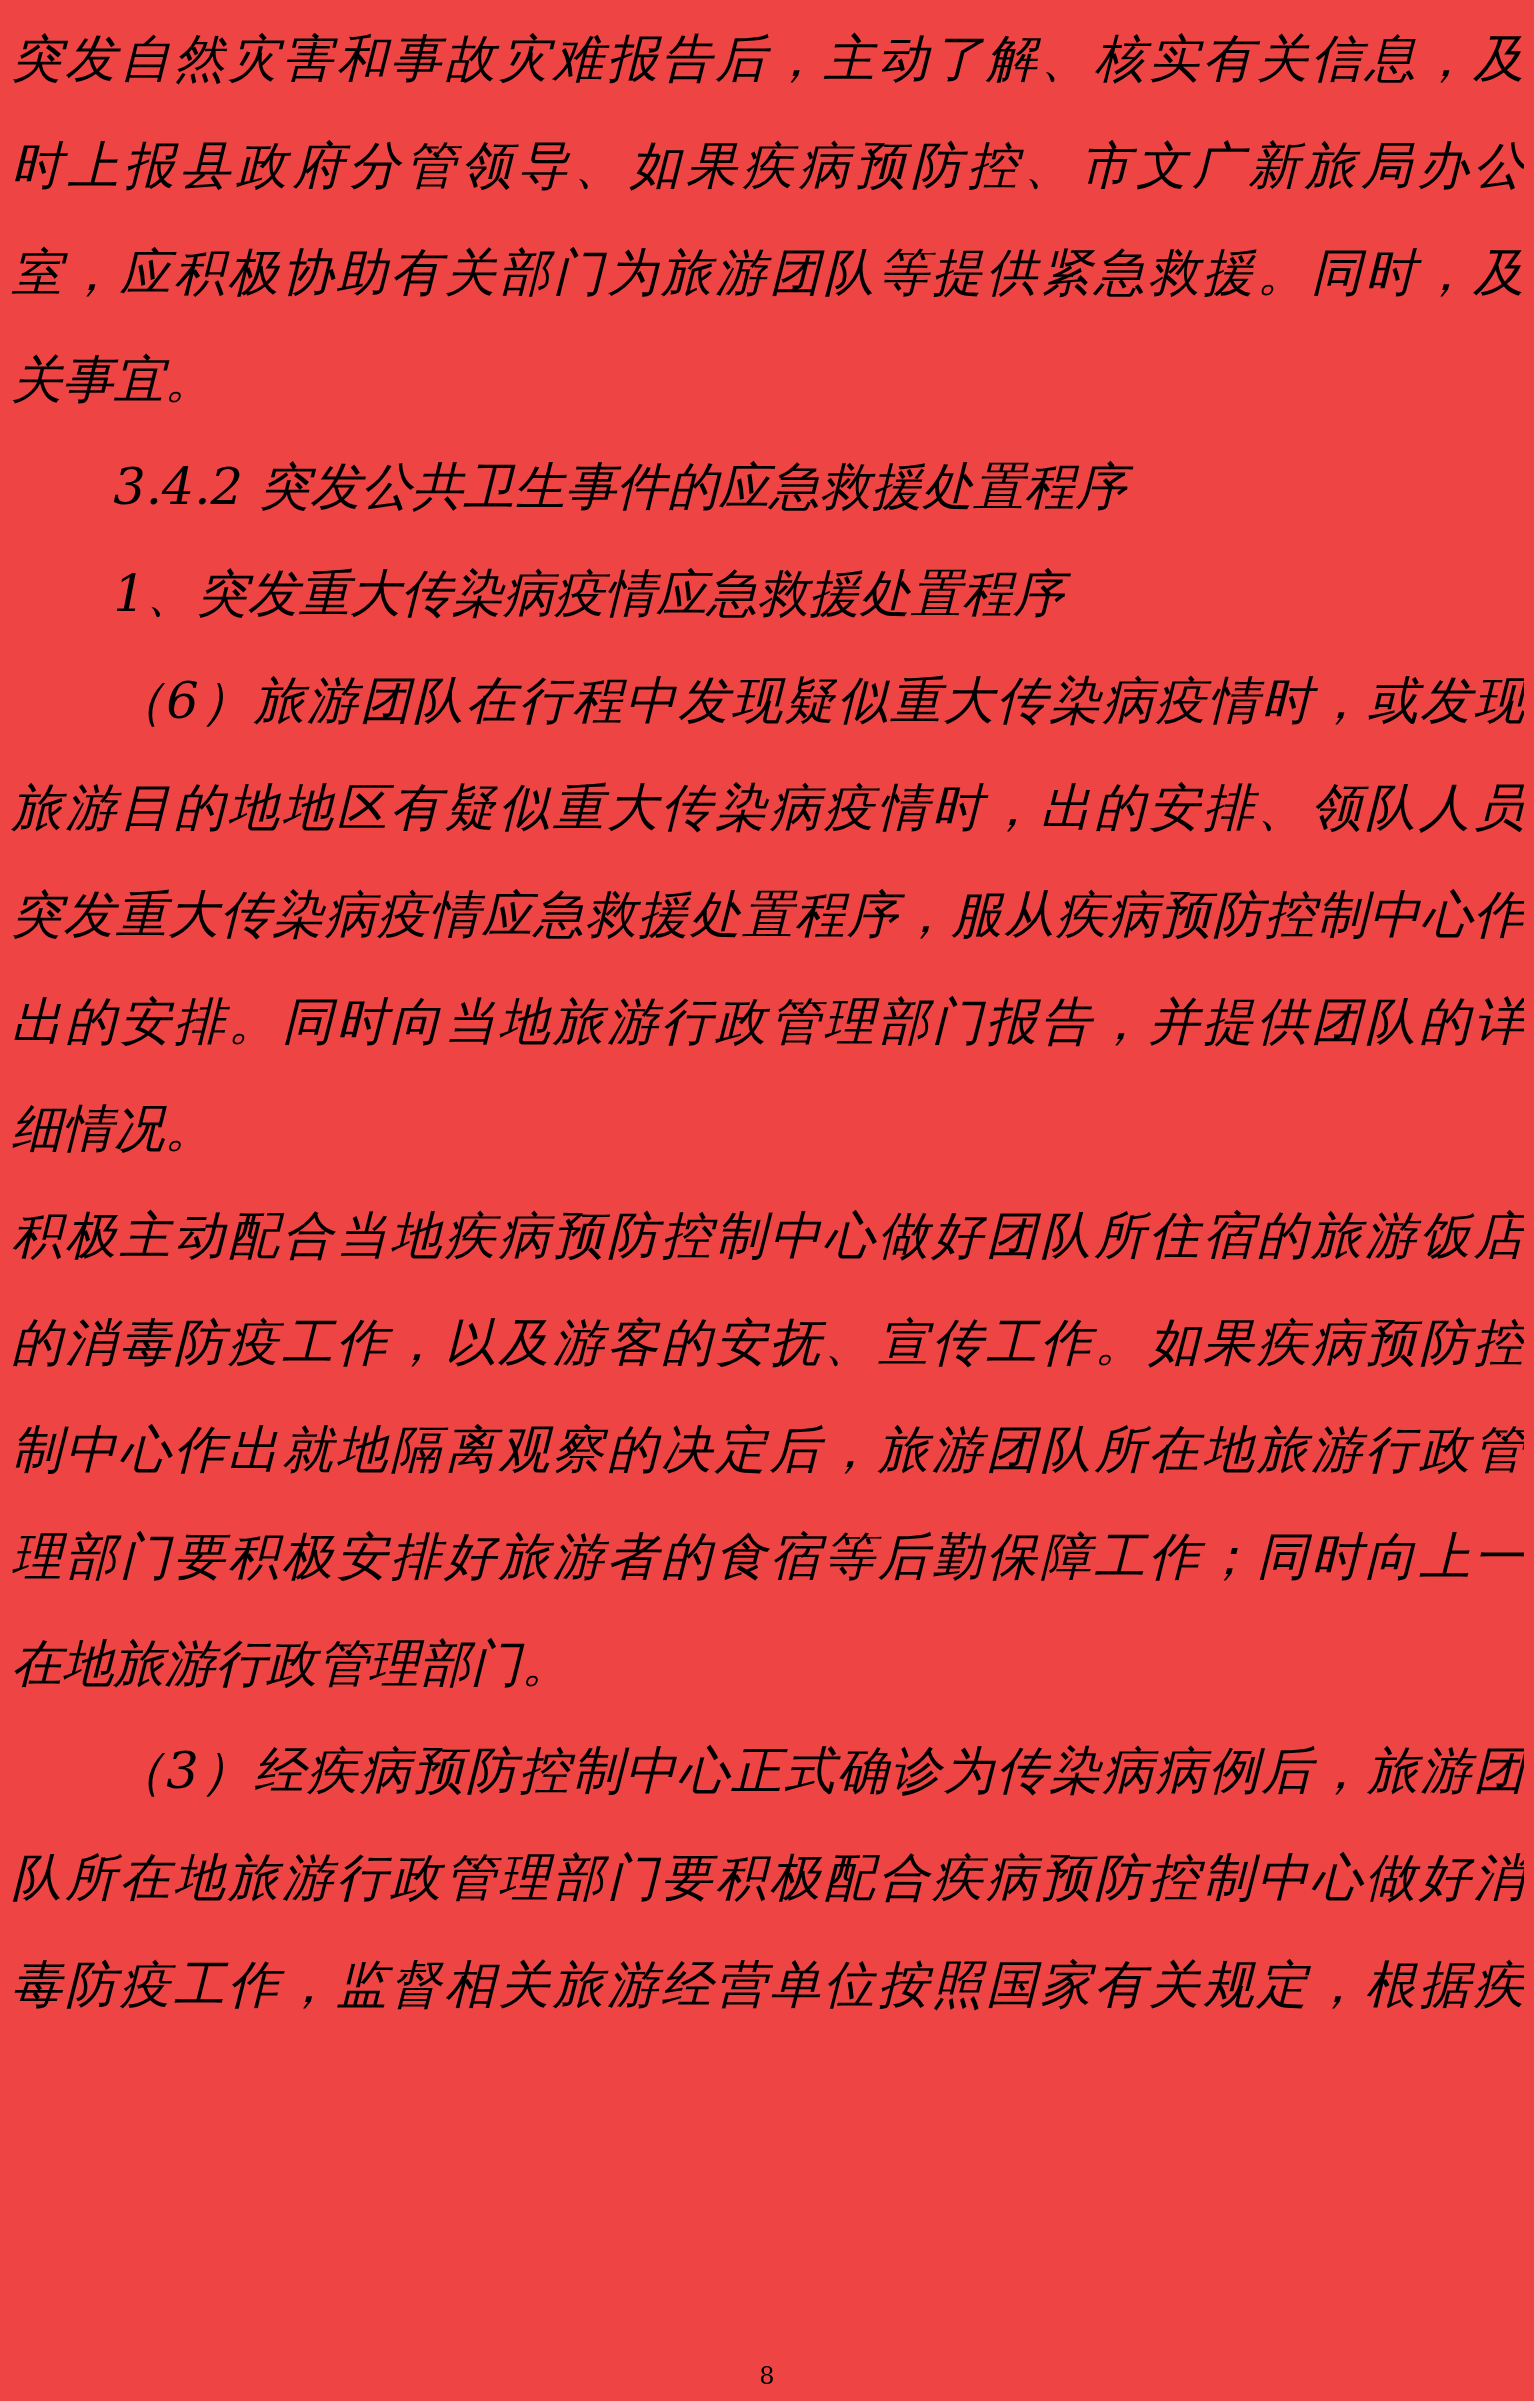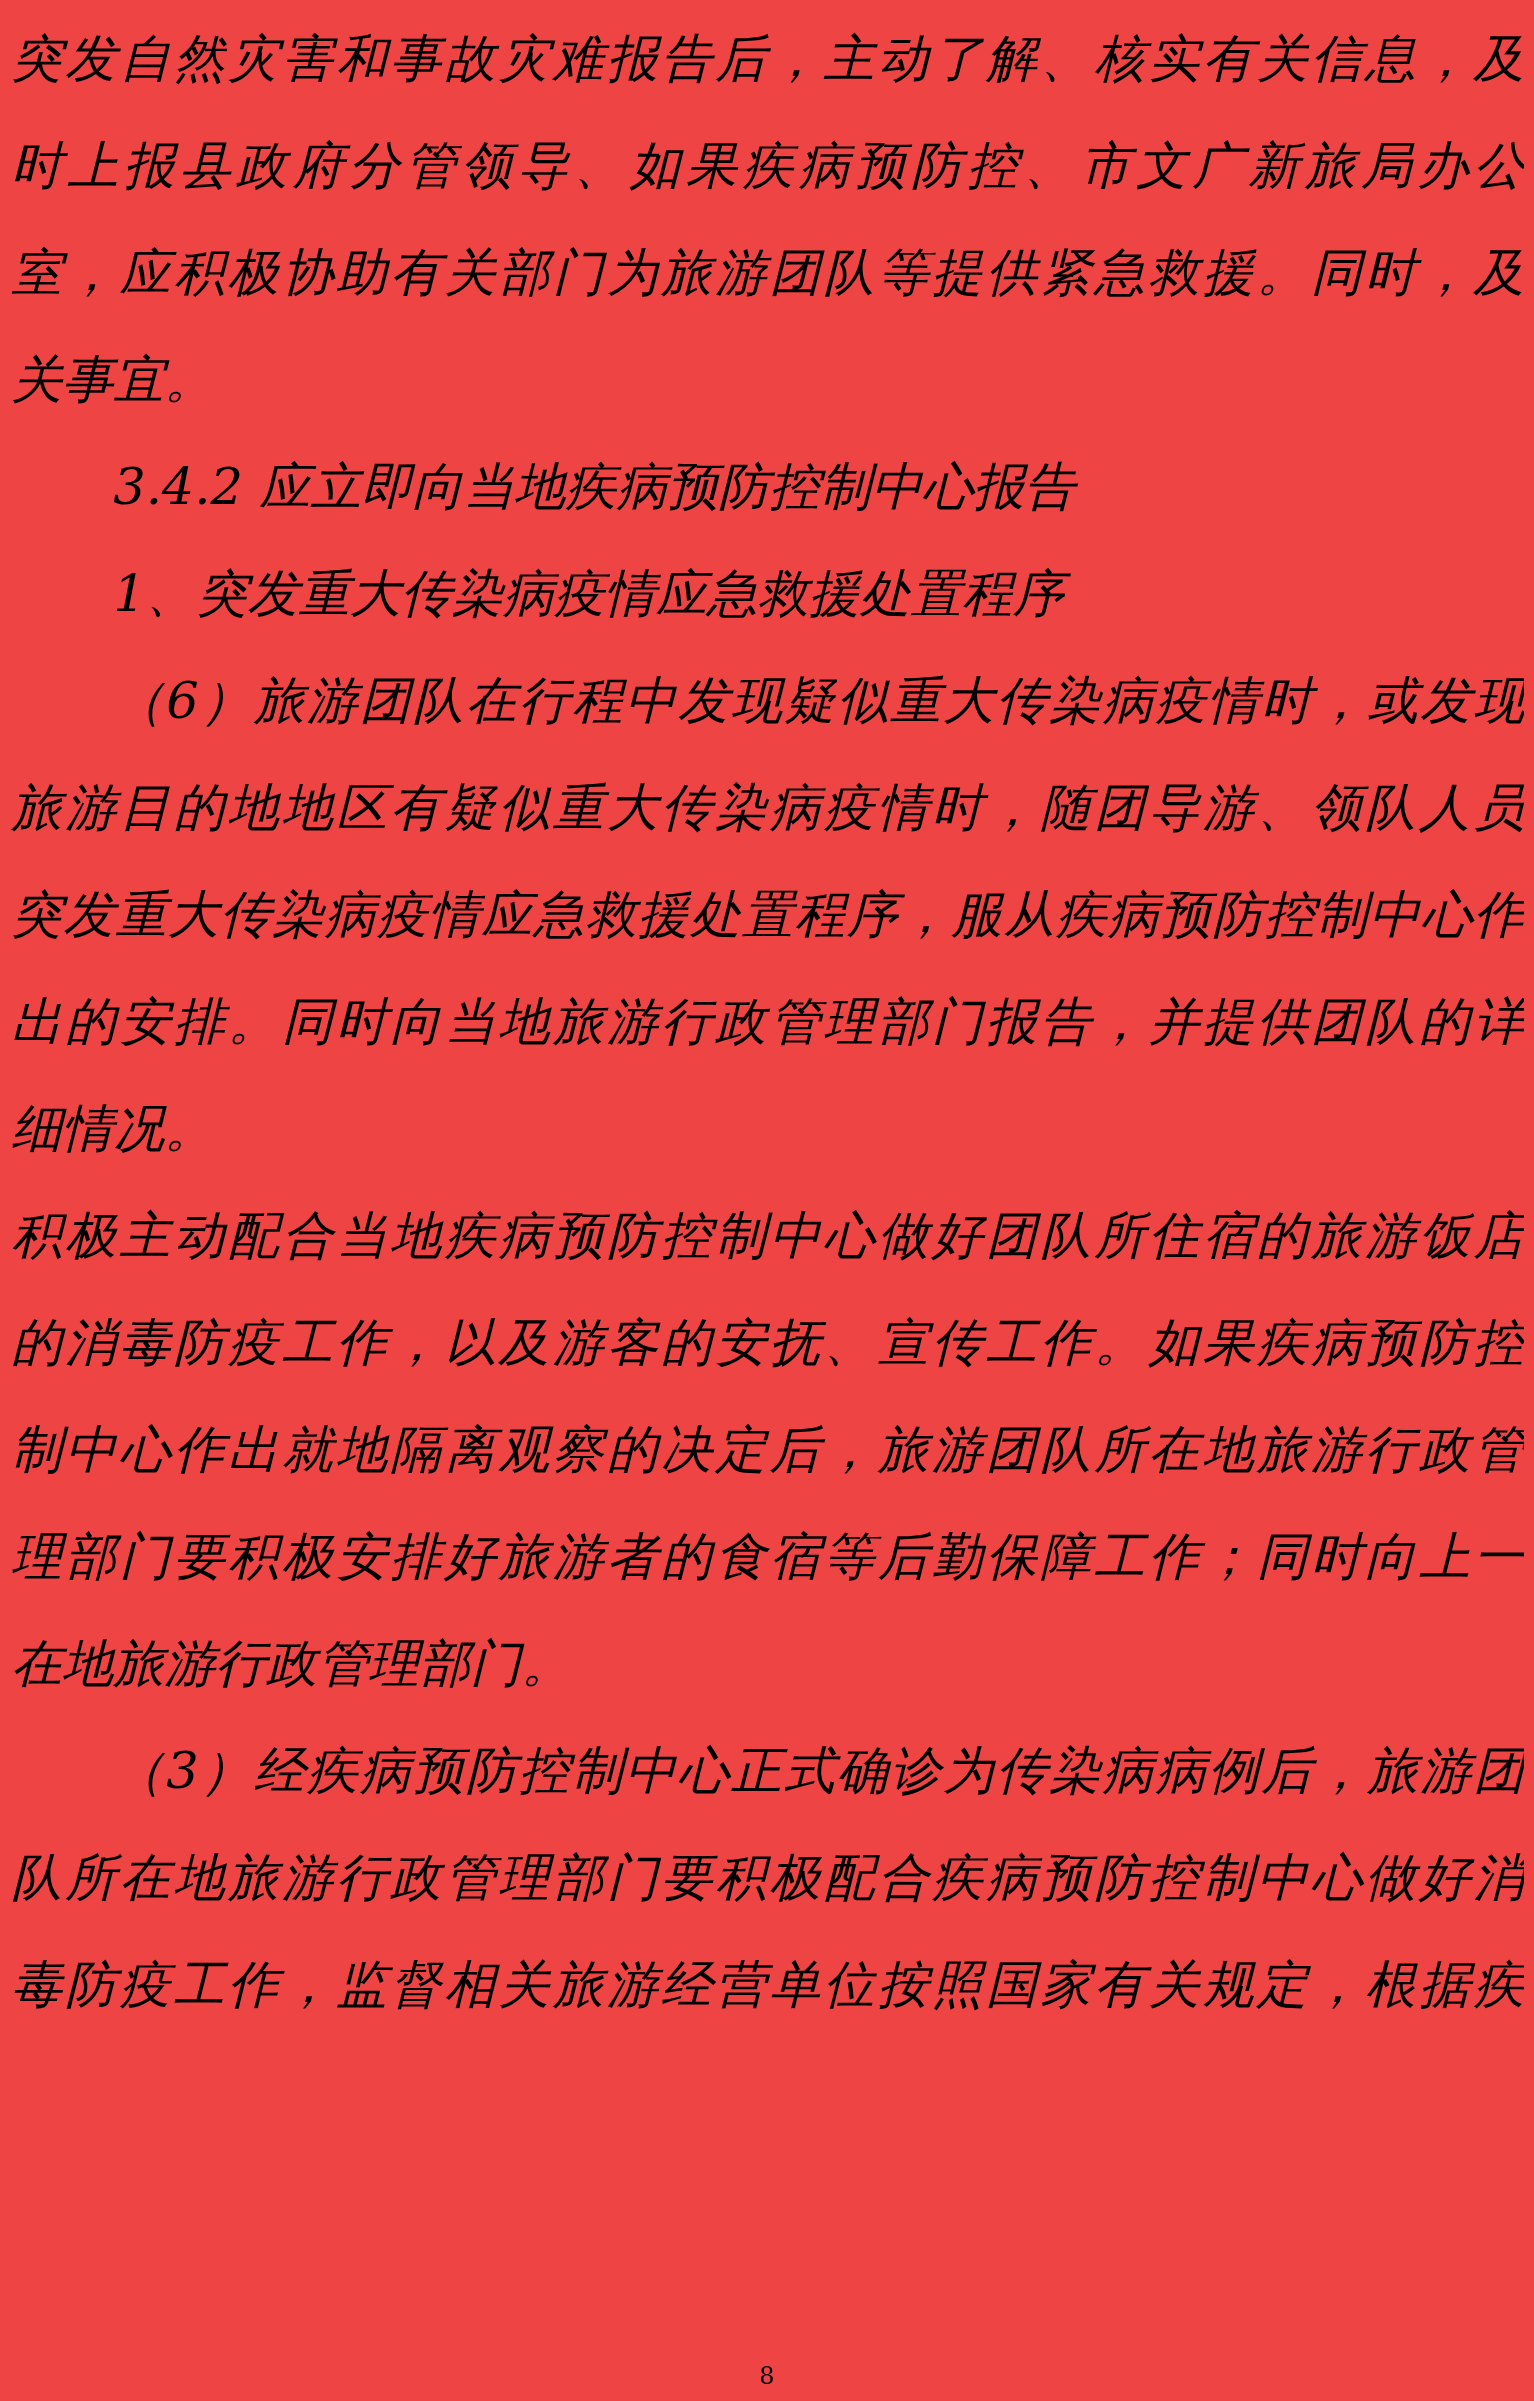--- a/index.html
+++ b/index.html
@@ -53,24 +53,24 @@
 </style>
 </head>
 <body>
 
 <div class="page">
   <div class="content">
     <div class="line">突发自然灾害和事故灾难报告后，主动了解、核实有关信息，及</div>
     <div class="line">时上报县政府分管领导、如果疾病预防控、市文广新旅局办公</div>
     <div class="line">室，应积极协助有关部门为旅游团队等提供紧急救援。同时，及</div>
     <div class="line short">关事宜。</div>
-    <div class="line short indent">3.4.2 应立即向当地疾病预防控制中心报告</div>
+    <div class="line short indent">3.4.2 突发公共卫生事件的应急救援处置程序</div>
     <div class="line short indent">1、突发重大传染病疫情应急救援处置程序</div>
     <div class="line indent">（6）旅游团队在行程中发现疑似重大传染病疫情时，或发现</div>
-    <div class="line">旅游目的地地区有疑似重大传染病疫情时，随团导游、领队人员</div>
+    <div class="line">旅游目的地地区有疑似重大传染病疫情时，出的安排、领队人员</div>
     <div class="line">突发重大传染病疫情应急救援处置程序，服从疾病预防控制中心作</div>
     <div class="line">出的安排。同时向当地旅游行政管理部门报告，并提供团队的详</div>
     <div class="line short">细情况。</div>
     <div class="line">积极主动配合当地疾病预防控制中心做好团队所住宿的旅游饭店</div>
     <div class="line">的消毒防疫工作，以及游客的安抚、宣传工作。如果疾病预防控</div>
     <div class="line">制中心作出就地隔离观察的决定后，旅游团队所在地旅游行政管</div>
     <div class="line">理部门要积极安排好旅游者的食宿等后勤保障工作；同时向上一</div>
     <div class="line short">在地旅游行政管理部门。</div>
     <div class="line indent">（3）经疾病预防控制中心正式确诊为传染病病例后，旅游团</div>
     <div class="line">队所在地旅游行政管理部门要积极配合疾病预防控制中心做好消</div>

